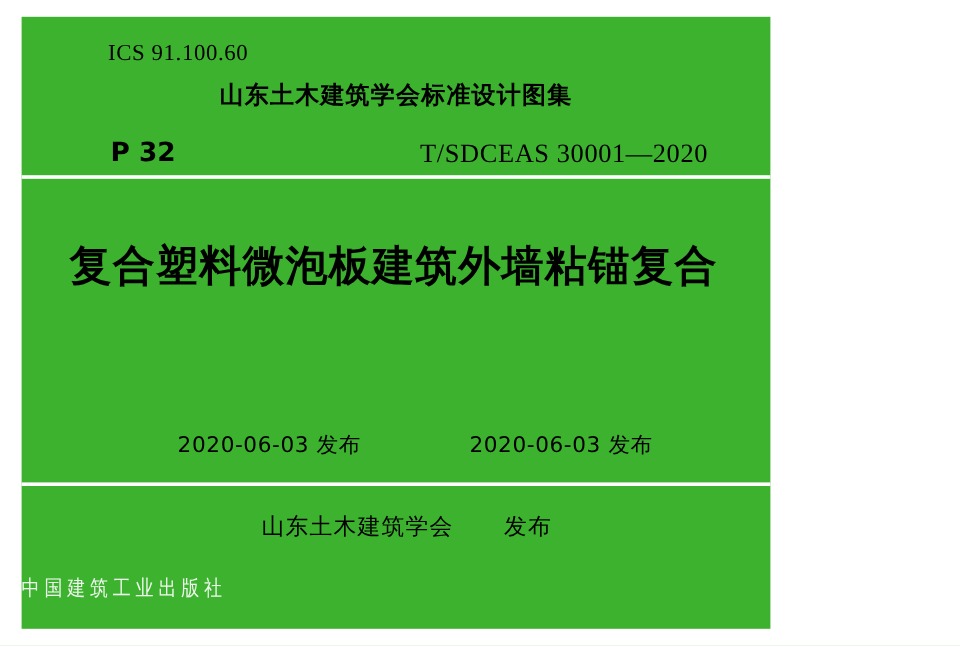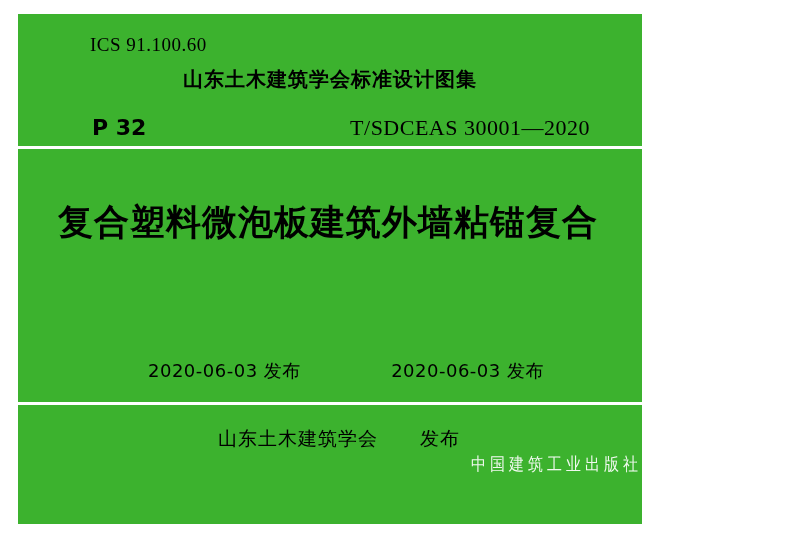--- a/index.html
+++ b/index.html
@@ -151,22 +151,22 @@
     letter-spacing: 1px;
     padding-left: 18px;
   }
   .publisher-name { margin-right: 42px; }
 
   
   .press-logo {
     position: absolute;
     left: 0;
     right: 0;
-    top: 441px;
-    text-align: right;
+    top: 467px;
+    text-align: left;
   }
   .press-logo-text {
     display: inline-block;
     font-family: "DejaVu Sans", sans-serif;
     font-size: 15px;
     color: #ffffff;
     letter-spacing: 4px;
     opacity: 0.92;
     transform: scaleY(1.18);
   }

